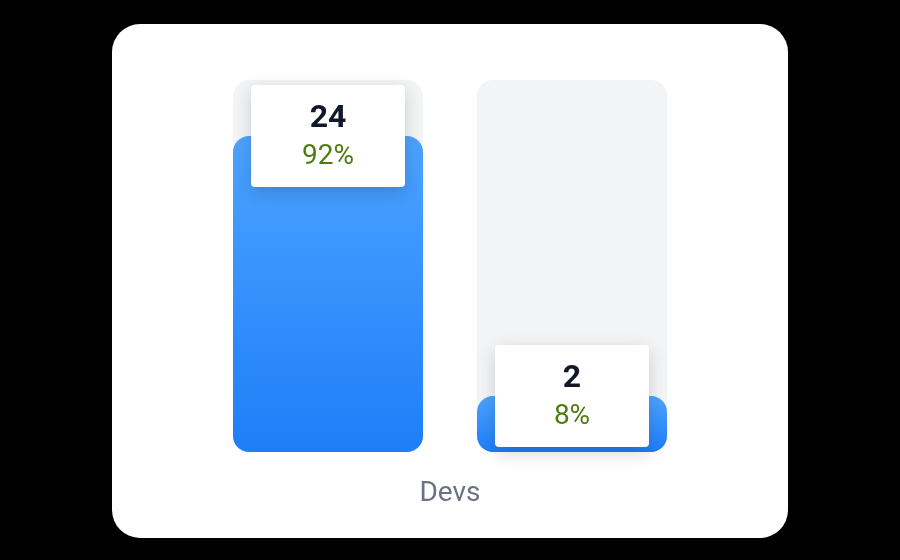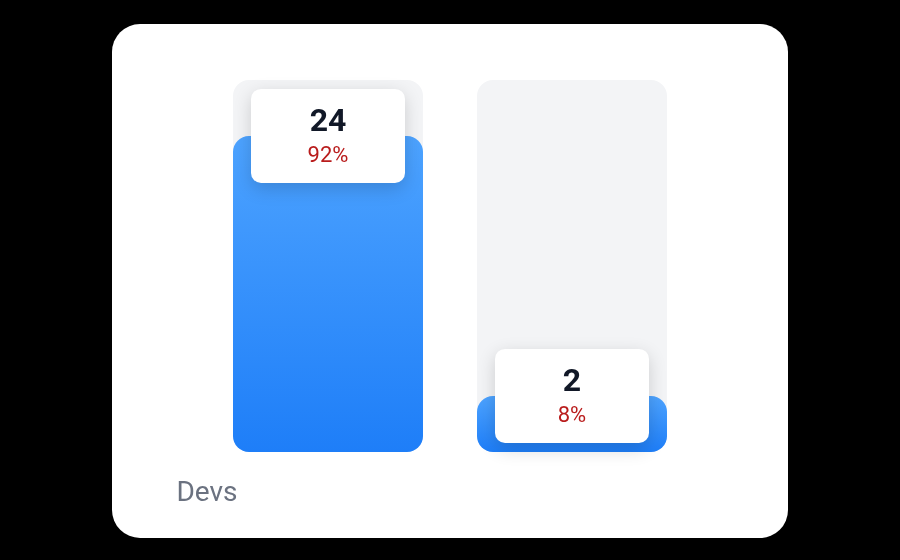--- a/index.html
+++ b/index.html
@@ -41,43 +41,43 @@
     bottom: 0;
     background: linear-gradient(180deg, #4DA3FF 0%, #1E7EF8 100%);
     border-radius: 16px;
   }
   .tooltip {
     position: absolute;
     left: 50%;
     transform: translate(-50%, -50%);
     width: 154px;
     background: #fff;
-    border-radius: 10px;
+    border-radius: 4px;
     box-shadow: 0 6px 18px rgba(0,0,0,0.16);
     padding: 14px 10px 16px 10px;
     text-align: center;
   }
   .tooltip .val {
     font-size: 32px;
     font-weight: 700;
     color: #111827;
     line-height: 1.1;
   }
   .tooltip .pct {
     margin-top: 4px;
-    font-size: 22px;
-    color: #b91c1c;
+    font-size: 28px;
+    color: #4d7c0f;
   }
   .labels {
     position: absolute;
     left: 0;
     right: 0;
     bottom: 30px;
     display: flex;
-    justify-content: space-between;
+    justify-content: center;
     gap: 54px;
   }
   .label {
     width: 190px;
     text-align: center;
     font-size: 28px;
     color: #6B7280;
   }
 </style>
 </head>

